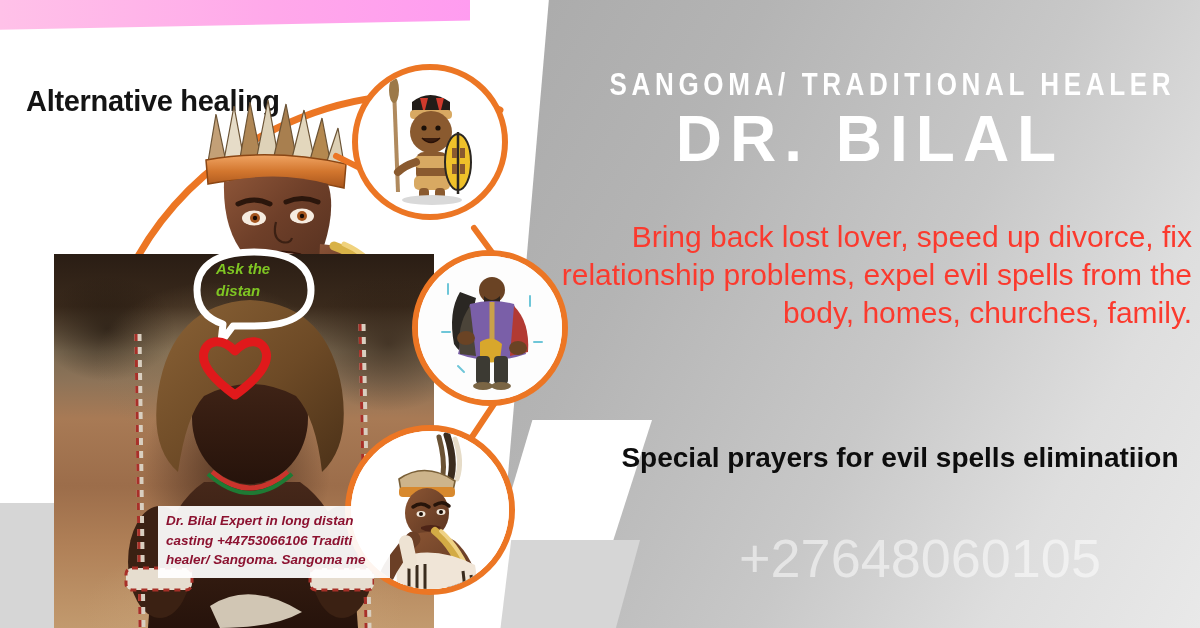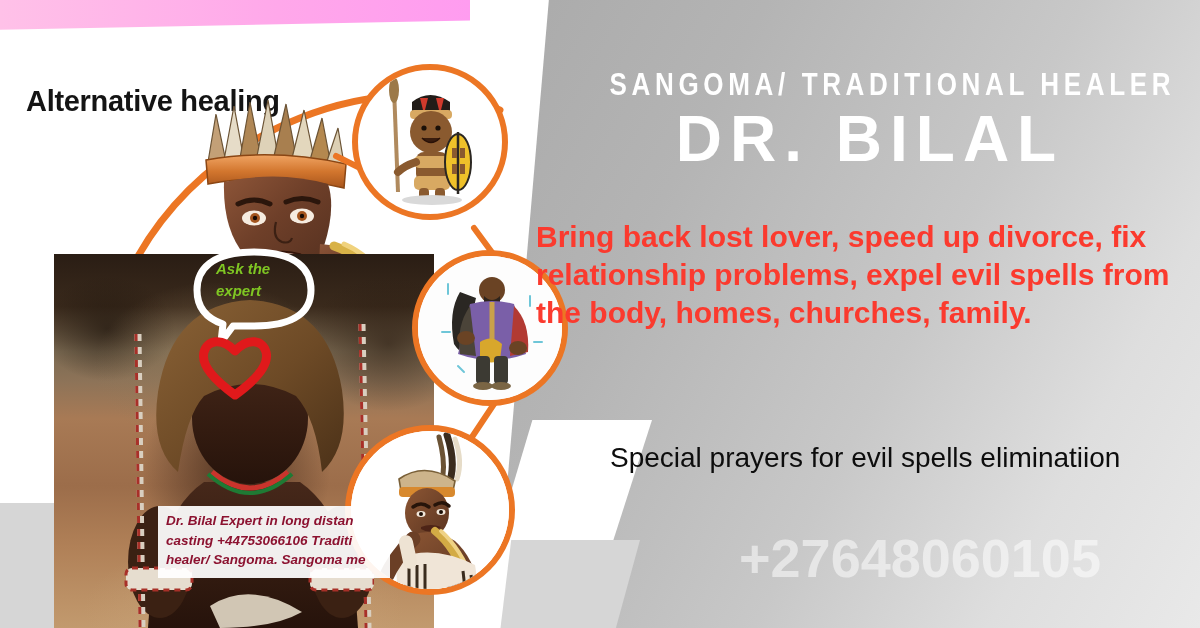--- a/index.html
+++ b/index.html
@@ -170,42 +170,43 @@
     font-weight: 700;
     color: #ffffff;
     letter-spacing: 8px;
     line-height: 1.05;
     white-space: nowrap;
   }
   .services {
     position: absolute;
     left: 536px; top: 218px;
     width: 656px;
-    text-align: left;
+    text-align: right;
     font-size: 30px;
-    font-weight: 700;
+    font-weight: 400;
     color: #fb3a2e;
     line-height: 1.27;
   }
   .prayers {
     position: absolute;
     left: 610px; top: 440px;
     width: 580px;
+    text-align: center;
     font-size: 28px;
-    font-weight: 400;
+    font-weight: 700;
     color: #0d0d0d;
     line-height: 1.3;
   }
   .phone-watermark {
     position: absolute;
     left: 640px; top: 527px;
     width: 560px;
     text-align: center;
     font-size: 54px;
-    font-weight: 700;
+    font-weight: 400;
     color: rgba(255,255,255,0.52);
     letter-spacing: 0px;
     white-space: nowrap;
   }
 </style>
 </head>
 <body>
 
 <div id="poster">
 
@@ -311,21 +312,21 @@
       <rect x="186" y="292" width="64" height="22" rx="6" fill="none" stroke="#a83028" stroke-width="3" stroke-dasharray="6 5"></rect>
 
       <path d="M86 330 Q126 304 178 336 Q150 352 96 352 Z" fill="#e3d9c6" opacity="0.9"></path>
     </svg>
 
   </div>
 
   <svg class="bubble" viewBox="0 0 122 96">
     <path d="M61 4 C104 4 118 22 118 42 C118 62 104 78 61 78 L40 78 L28 94 L30 76 C12 70 4 58 4 42 C4 22 18 4 61 4 Z" fill="none" stroke="#ffffff" stroke-width="7" stroke-linejoin="round"></path>
   </svg>
-  <div class="bubble-text">Ask the expert</div>
+  <div class="bubble-text">Ask the distan</div>
 
   <svg class="heart" viewBox="0 0 78 68">
     <path d="M39 62 C 14 44, 5 30, 8 19 C 11 7, 26 4, 39 18 C 52 4, 67 7, 70 19 C 73 30, 64 44, 39 62 Z" fill="none" stroke="#e0191b" stroke-width="9" stroke-linejoin="round"></path>
   </svg>
 
   <svg class="connector" viewBox="0 0 260 560">
     <path d="M6 96 L34 110" stroke="#ec7624" stroke-width="6" stroke-linecap="round" fill="none"></path>
     <path d="M144 168 L172 206" stroke="#ec7624" stroke-width="6" stroke-linecap="round" fill="none"></path>
     <path d="M168 338 L140 380" stroke="#ec7624" stroke-width="6" stroke-linecap="round" fill="none"></path>
   </svg>

